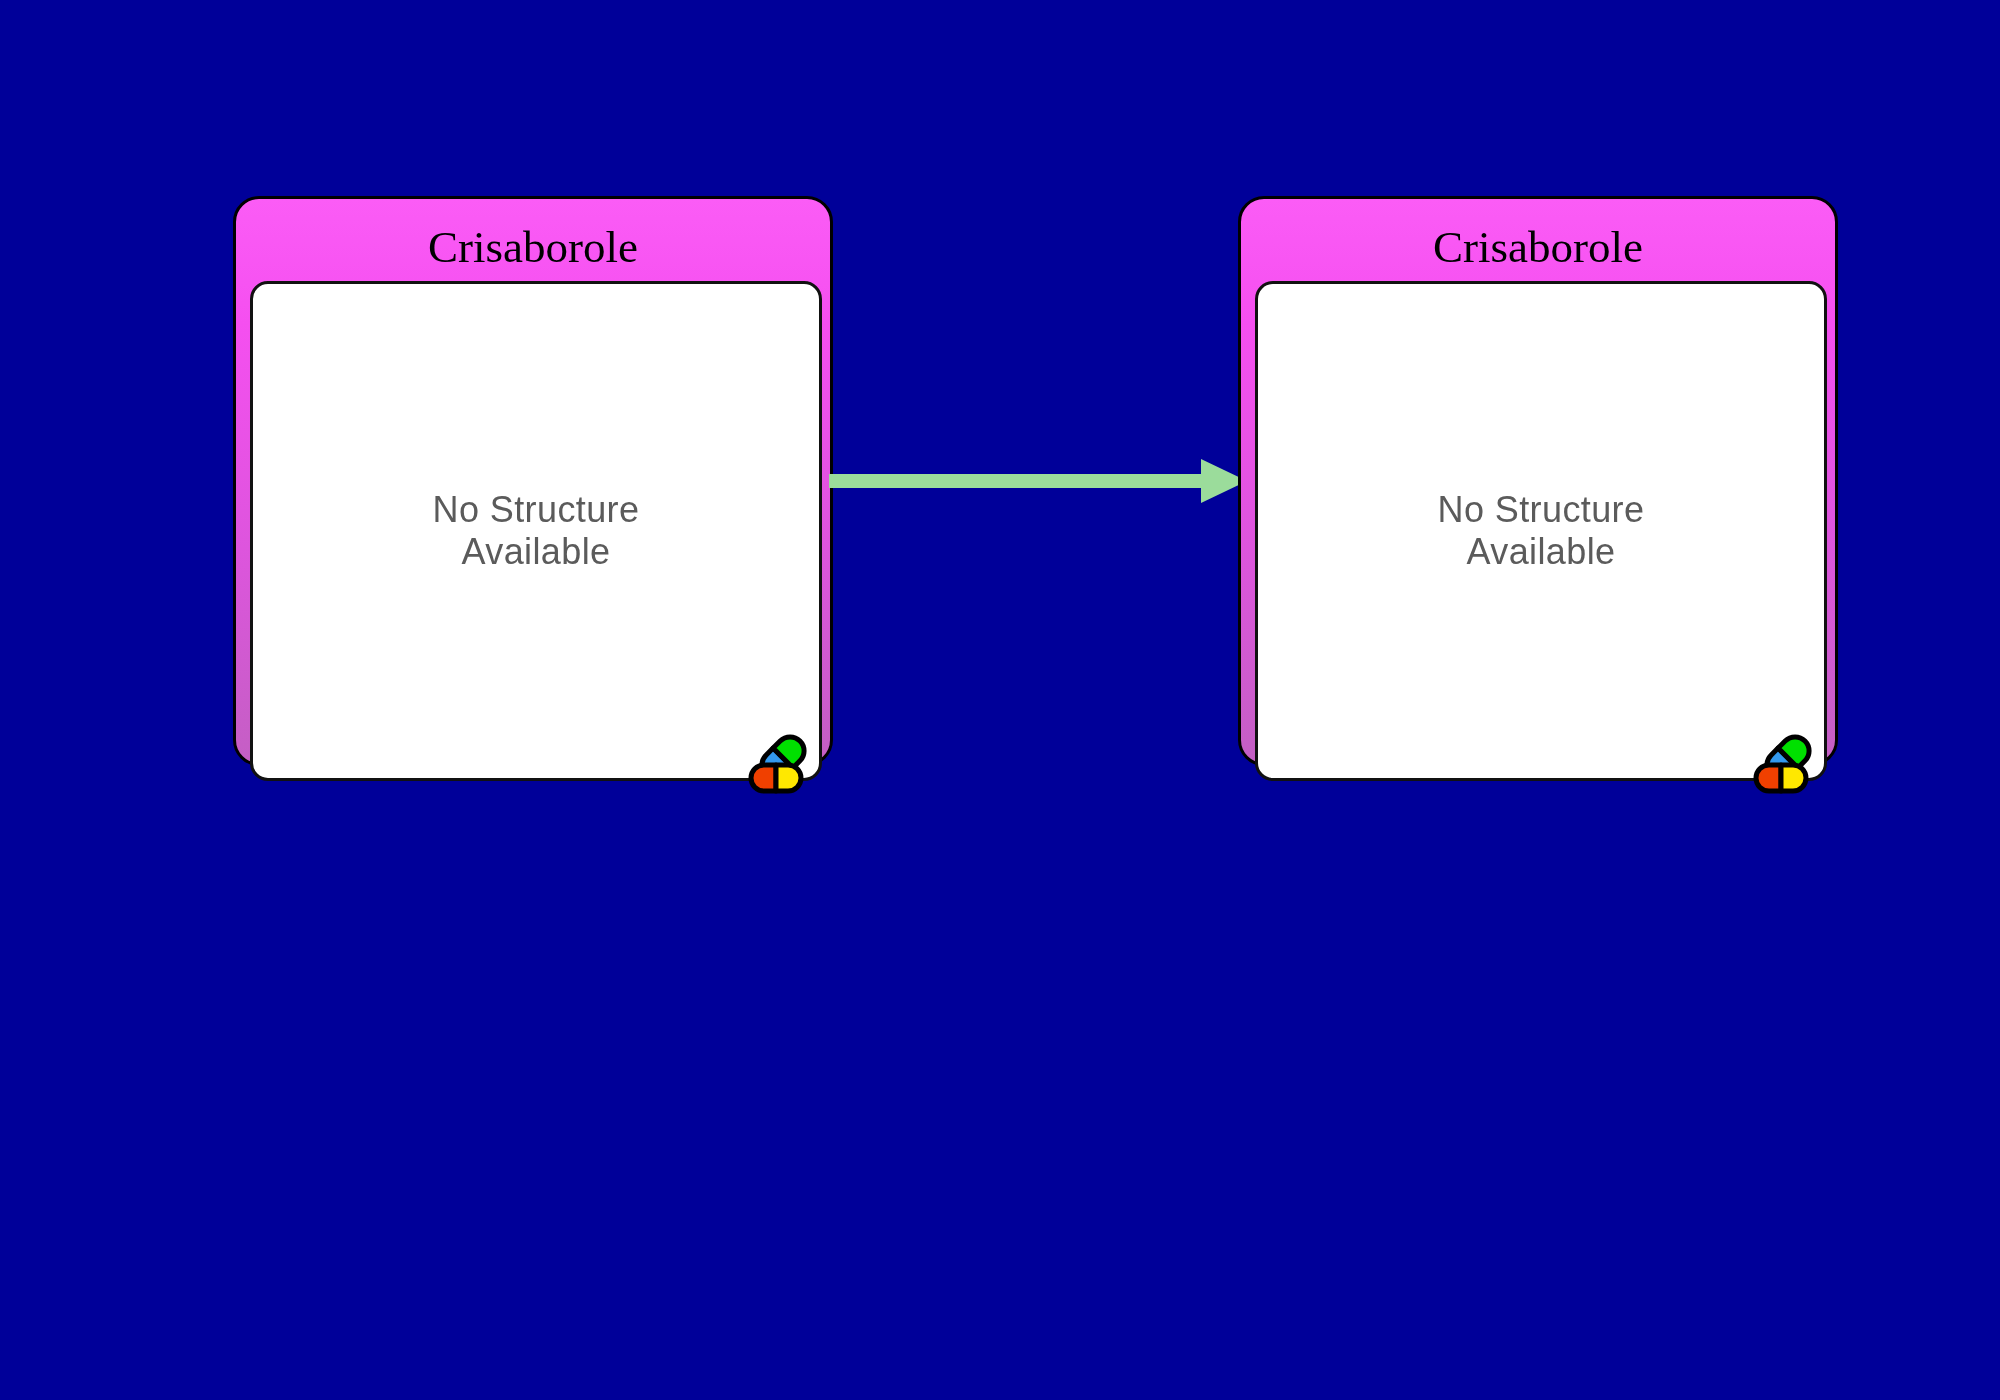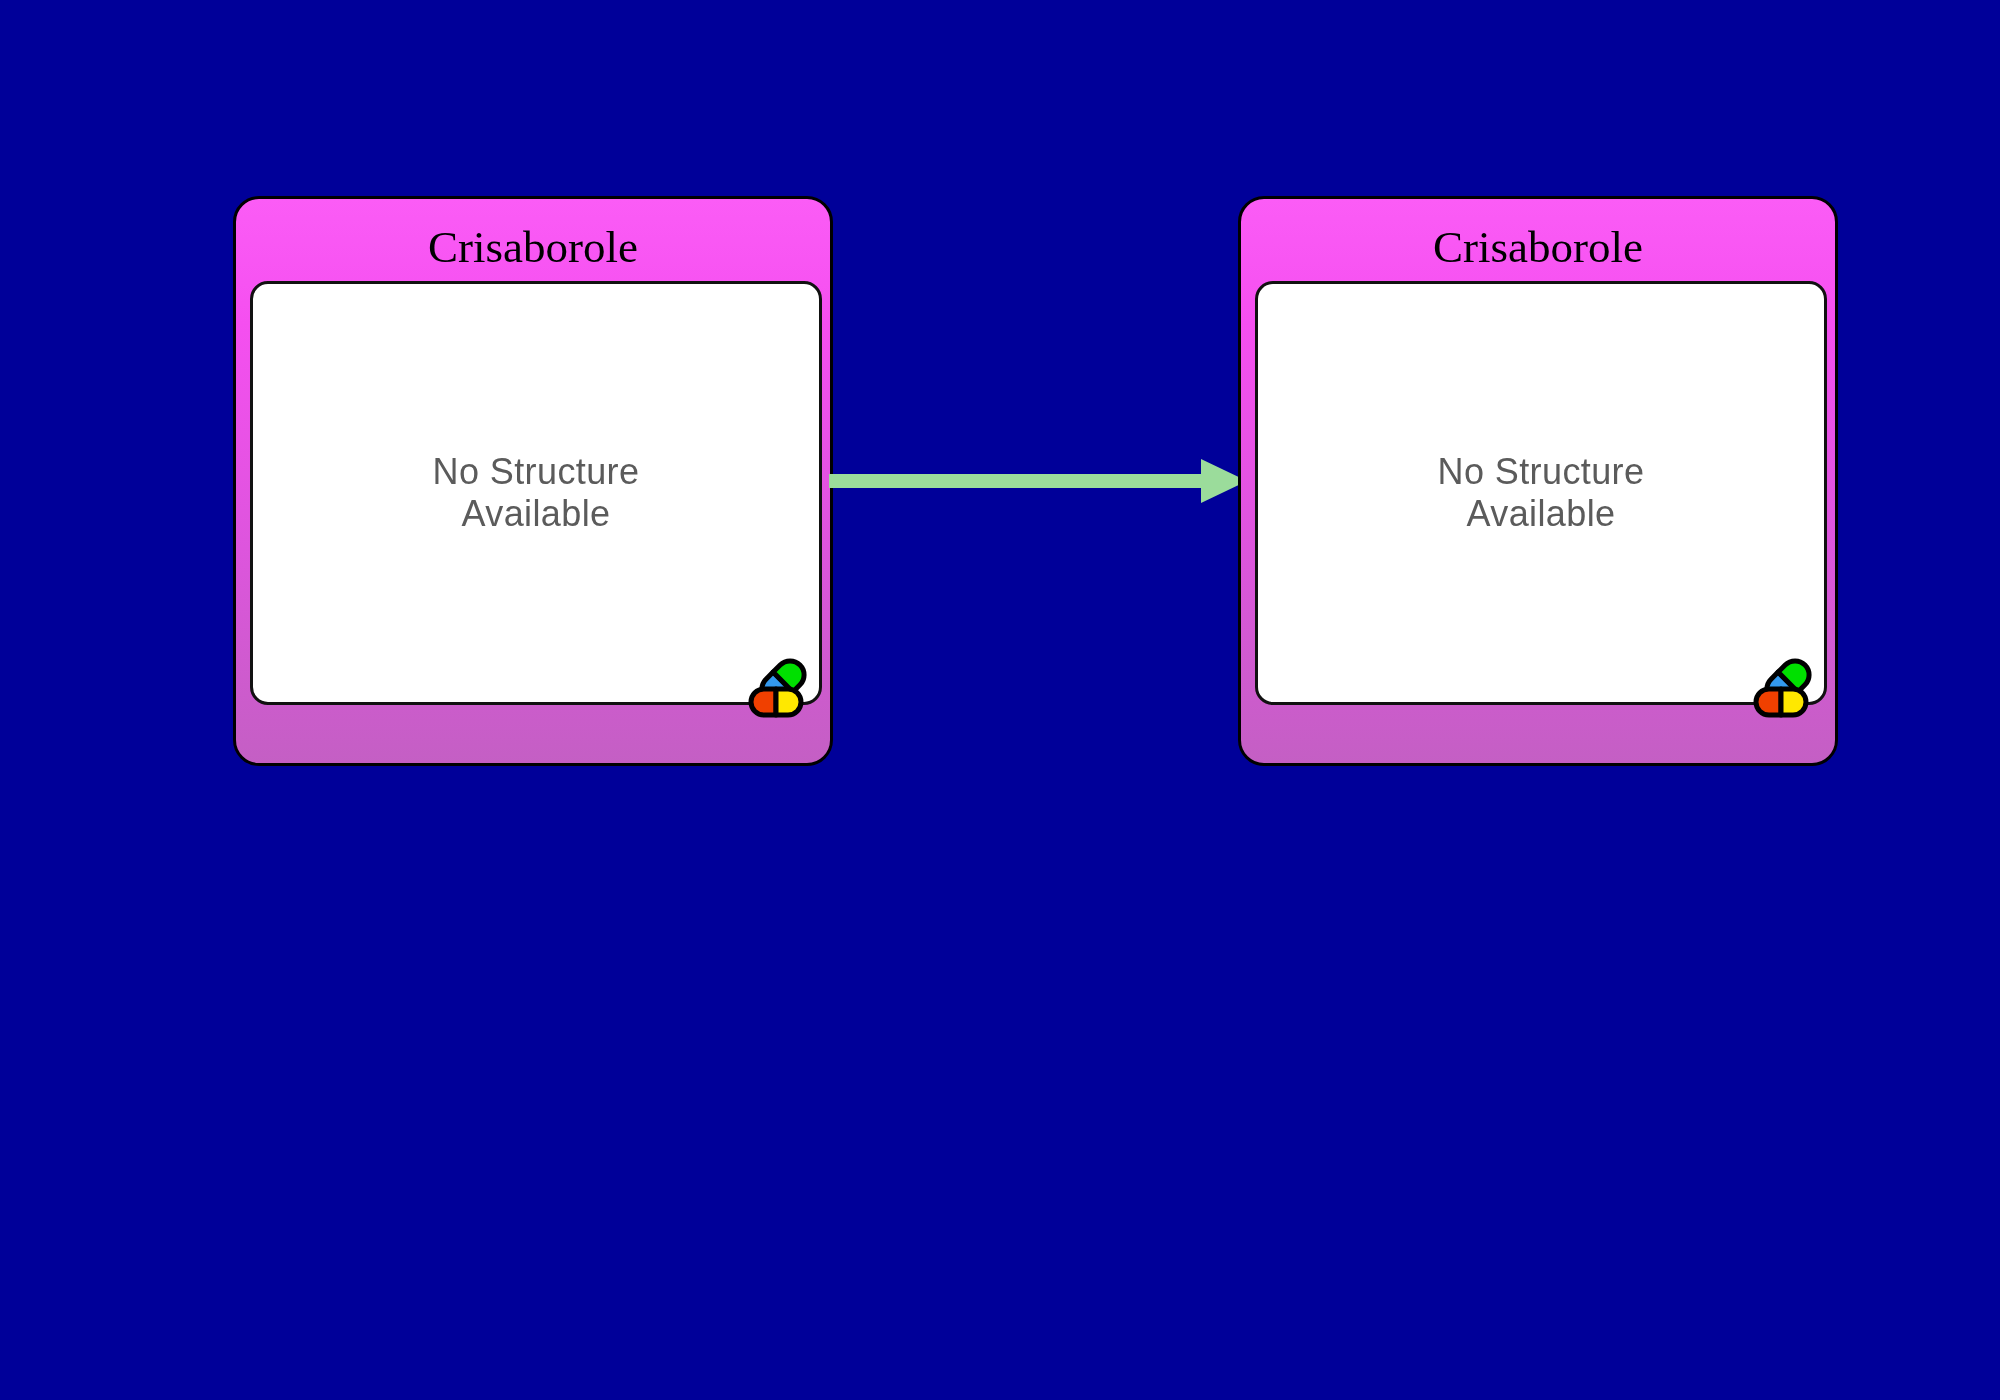--- a/index.html
+++ b/index.html
@@ -50,21 +50,21 @@
     color: #000000;
     white-space: nowrap;
     overflow: hidden;
   }
 
   .node-body {
     position: absolute;
     left: 14px;
     top: 82px;
     width: 572px;
-    height: 424px;
+    height: 500px;
     box-sizing: border-box;
     background: #FFFFFF;
     border: 3px solid #111111;
     border-radius: 18px;
     display: flex;
     align-items: center;
     justify-content: center;
   }
 
   .no-structure {

